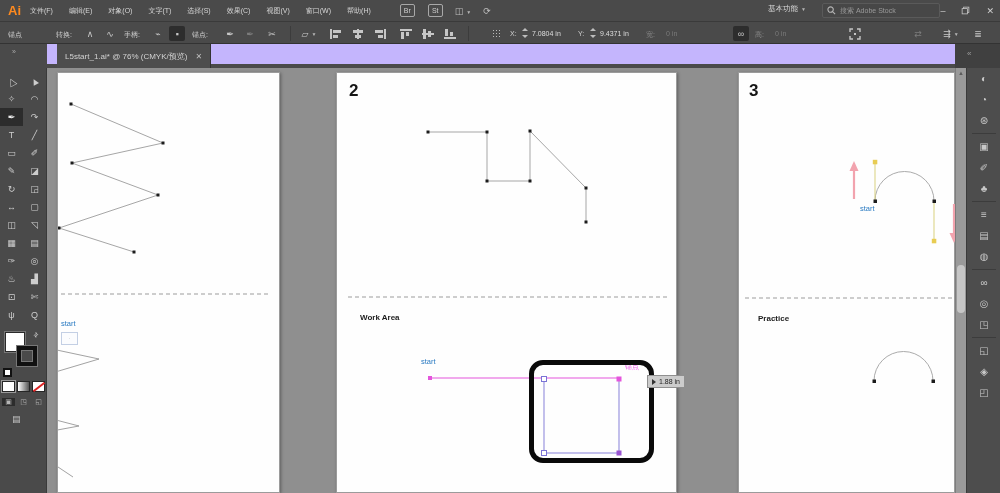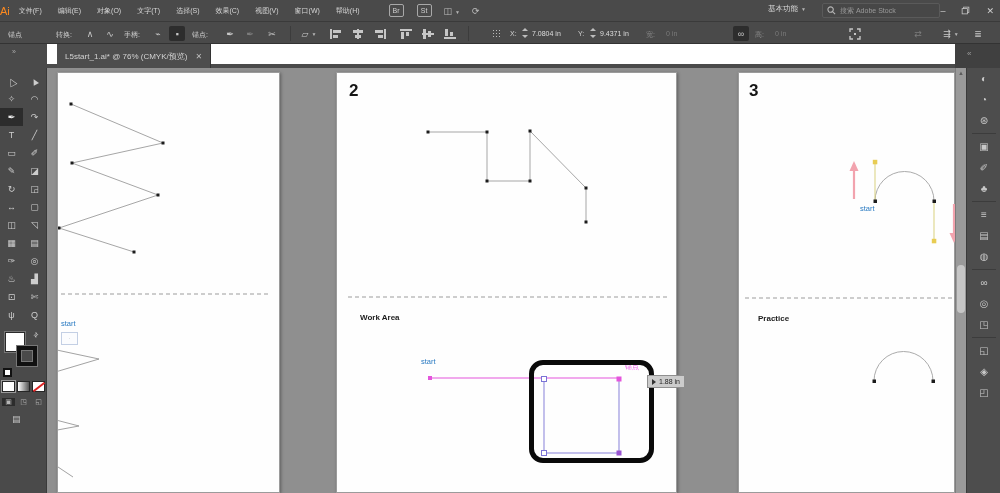--- a/index.html
+++ b/index.html
@@ -3,21 +3,21 @@
 <meta charset="utf-8">
 <style>
   *{box-sizing:border-box;margin:0;padding:0;}
   html,body{width:1000px;height:493px;overflow:hidden;}
   body{font-family:"Liberation Sans","DejaVu Sans",sans-serif;background:#4a4a4a;position:relative;
        -webkit-font-smoothing:antialiased;}
 
   
   #menu-bar{position:absolute;left:0;top:0;width:1000px;height:22px;background:#4a4a4a;
             border-bottom:1px solid #3a3a3a;display:flex;align-items:center;}
-  #ai-logo{color:#ff8a1e;font-weight:normal;font-size:11px;margin:0 9px 0 0;letter-spacing:0;}
+  #ai-logo{color:#ff8a1e;font-weight:bold;font-size:13px;margin:0 9px 0 8px;letter-spacing:0;}
   #menus{display:flex;align-items:center;height:100%;}
   .menu-item{color:#d6d6d6;font-size:7px;margin-right:16px;white-space:nowrap;cursor:default;}
   .top-badge{width:15px;height:13px;border:1px solid #a8a8a8;border-radius:2px;color:#cfcfcf;
              font-size:7px;display:flex;align-items:center;justify-content:center;margin-left:13px;}
   .top-icon{color:#bdbdbd;font-size:9px;margin-left:12px;}
   .chev{color:#b5b5b5;font-size:5px;margin-left:3px;}
   #workspace-switcher{position:absolute;left:768px;top:4px;display:flex;align-items:center;color:#d8d8d8;font-size:7.5px;}
   #stock-search{position:absolute;left:822px;top:3px;width:118px;height:15px;border:1px solid #5a5a5a;
                 border-radius:2px;display:flex;align-items:center;color:#9a9a9a;font-size:7px;padding-left:4px;background:#474747;}
   #stock-search svg{margin-right:4px;}
@@ -40,21 +40,21 @@
   .stepper .up{top:0;border-bottom:3px solid #bdbdbd;}
   .stepper .dn{bottom:0;border-top:3px solid #bdbdbd;}
   .cb-val{position:absolute;top:8px;color:#dedede;}
   .cb-val.dim{color:#7a7a7a;}
   .ref-grid{position:absolute;top:7px;width:9px;height:9px;
             background:radial-gradient(circle,#bbb 34%,transparent 36%);background-size:3px 3px;}
 
   
   #tools-header{position:absolute;left:0;top:44px;width:47px;height:24px;background:#4a4a4a;color:#a8a8a8;font-size:7px;}
   #tools-header span{position:absolute;left:12px;top:4px;letter-spacing:-1px;}
-  #tab-bar{position:absolute;left:47px;top:44px;width:908px;height:20px;background:#ffffff;}
+  #tab-bar{position:absolute;left:47px;top:44px;width:908px;height:20px;background:#c4b5fd;}
   #doc-tab{position:absolute;left:10px;top:0;height:24px;background:#4d4d4d;border-right:1px solid #333;
            display:flex;align-items:center;padding:0 8px;color:#d2d2d2;font-size:8px;white-space:nowrap;}
   #doc-tab .close{margin-left:8px;color:#bdbdbd;font-size:8px;}
   #dock-header{position:absolute;left:955px;top:44px;width:45px;height:24px;background:#404040;color:#9c9c9c;font-size:8px;}
   #dock-header span{position:absolute;left:12px;top:5px;}
 
   
   #tools-panel{position:absolute;left:0;top:68px;width:47px;height:425px;background:#4a4a4a;border-right:1px solid #3a3a3a;}
   #tools-grid{position:absolute;left:0;top:4px;width:47px;display:grid;grid-template-columns:23px 23px;}
   .tool{width:23px;height:18px;display:flex;align-items:center;justify-content:center;color:#cdcdcd;font-size:9px;}

